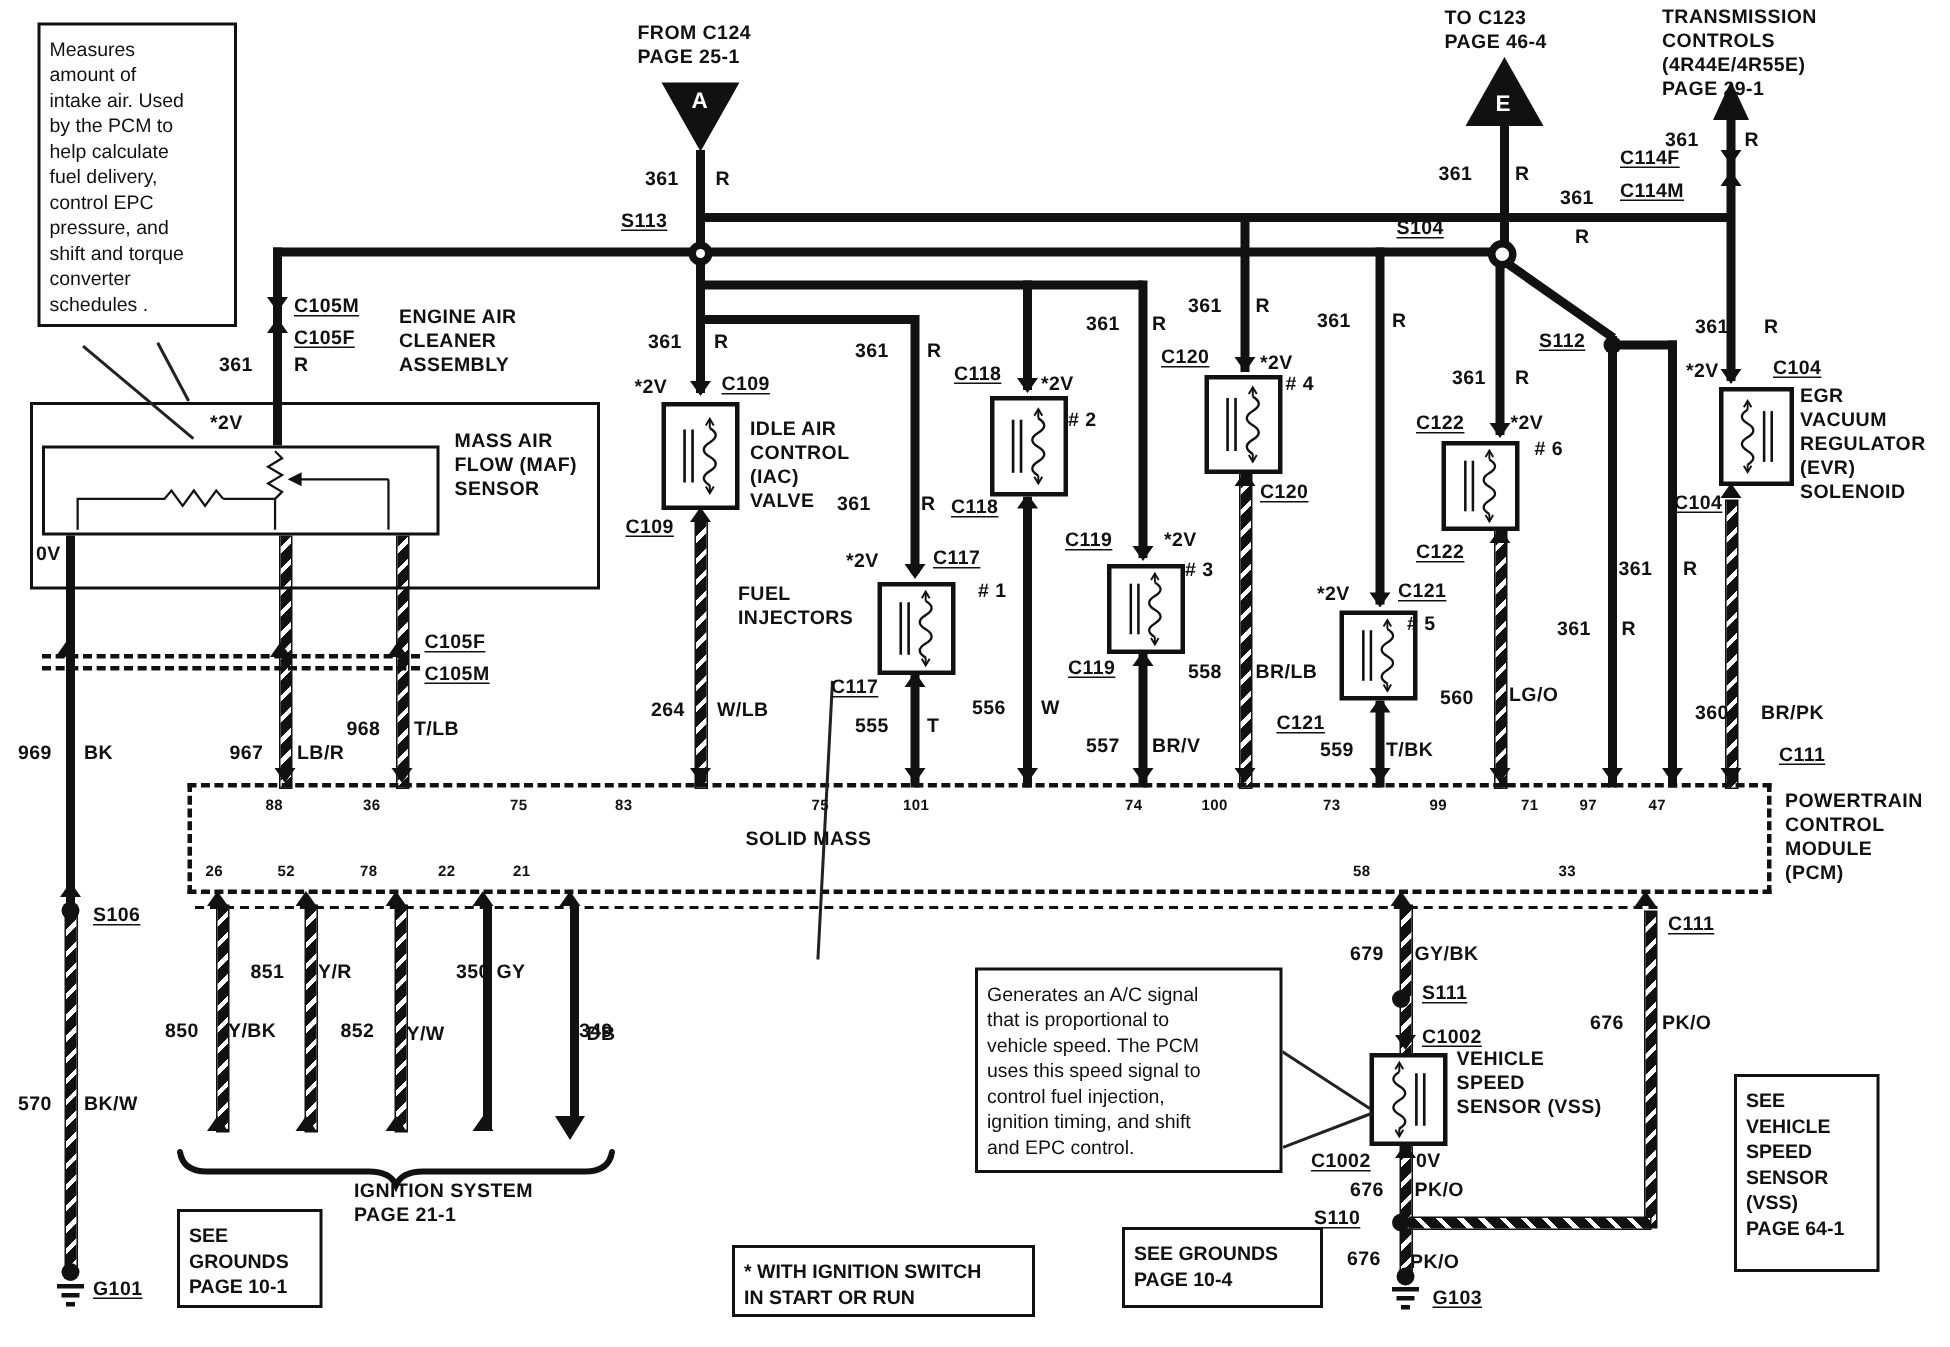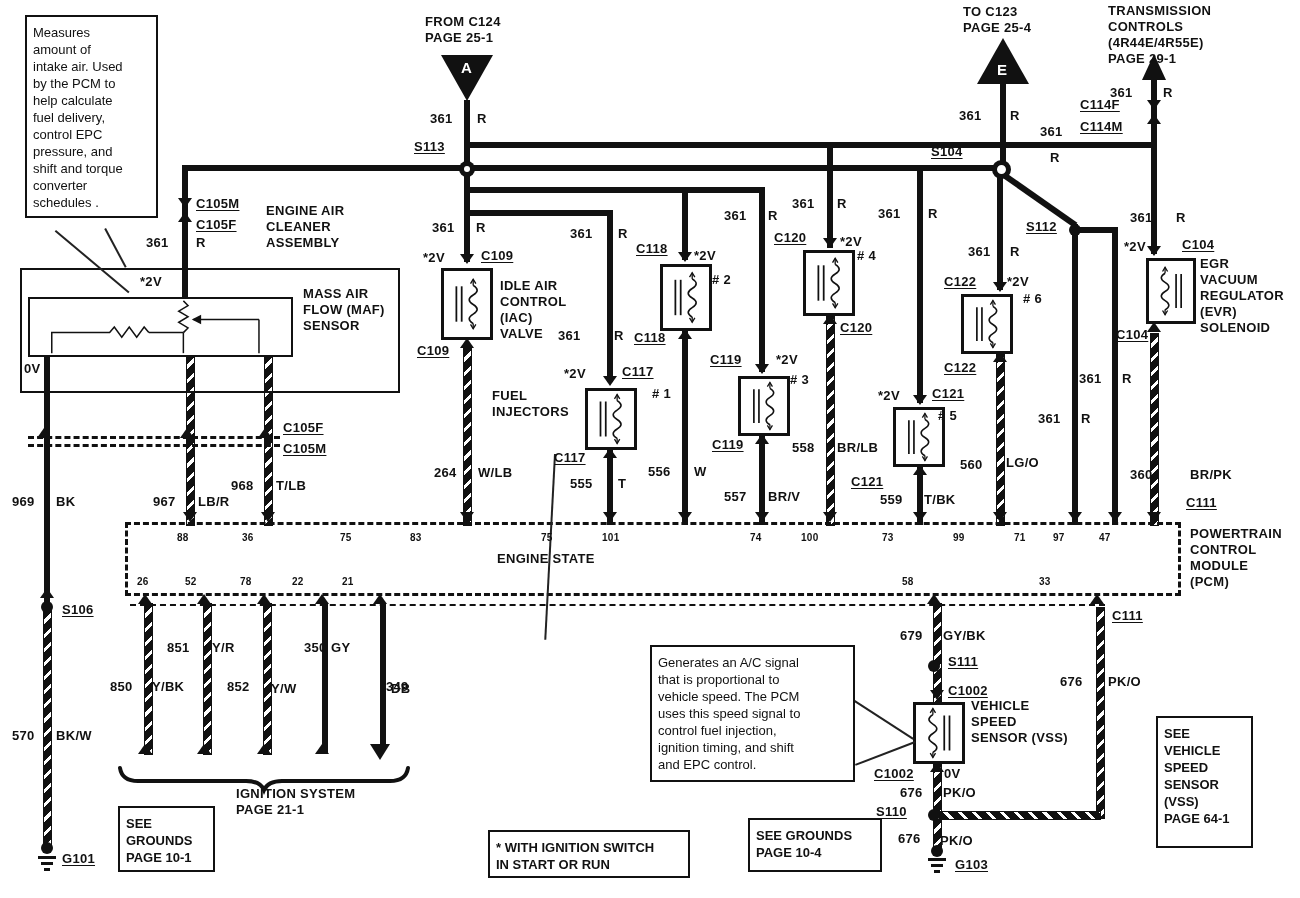--- a/index.html
+++ b/index.html
@@ -258,21 +258,21 @@
   <div class="ld" style="left:855px;top:700px;width:70px;transform:rotate(33deg)"></div>
   <div class="ld" style="left:855px;top:764px;width:64px;transform:rotate(-21deg)"></div>
 
   <svg style="left:116px;top:766px" width="296" height="28" viewBox="0 0 296 28">
     <path d="M4 2 q2 13 18 13 h108 q14 0 18 9 q4 -9 18 -9 h108 q16 0 18 -13" fill="none" stroke="#111" stroke-width="4" stroke-linecap="round"></path>
   </svg>
 
   <div class="blk" style="left:425px;top:14px">FROM C124
 PAGE 25-1</div>
   <div class="blk" style="left:963px;top:4px">TO C123
-PAGE 25-4</div>
+PAGE 46-4</div>
   <div class="blk" style="left:1108px;top:3px">TRANSMISSION
 CONTROLS
 (4R44E/4R55E)
 PAGE 29-1</div>
   <div class="blk" style="left:266px;top:203px">ENGINE AIR
 CLEANER
 ASSEMBLY</div>
   <div class="blk" style="left:303px;top:286px">MASS AIR
 FLOW (MAF)
 SENSOR</div>
@@ -280,21 +280,21 @@
 CONTROL
 (IAC)
 VALVE</div>
   <div class="blk" style="left:492px;top:388px">FUEL
 INJECTORS</div>
   <div class="blk" style="left:1200px;top:256px">EGR
 VACUUM
 REGULATOR
 (EVR)
 SOLENOID</div>
-  <div class="blk" style="left:497px;top:551px">ENGINE STATE</div>
+  <div class="blk" style="left:497px;top:551px">SOLID MASS</div>
   <div class="blk" style="left:1190px;top:526px">POWERTRAIN
 CONTROL
 MODULE
 (PCM)</div>
   <div class="blk" style="left:971px;top:698px">VEHICLE
 SPEED
 SENSOR  (VSS)</div>
   <div class="blk" style="left:236px;top:786px">IGNITION SYSTEM
 PAGE 21-1</div>
 
@@ -421,21 +421,21 @@
       <span class="lb" style="left: 1079px; top: 371px;">361</span>
       <span class="lb" style="left: 1122px; top: 371px;">R</span>
       <span class="lb" style="left: 1038px; top: 411px;">361</span>
       <span class="lb" style="left: 1081px; top: 411px;">R</span>
       <span class="lb" style="left: 1130px; top: 210px;">361</span>
       <span class="lb" style="left: 1176px; top: 210px;">R</span>
       <span class="lb" style="left: 1124px; top: 239px;">*2V</span>
       <span class="lb u" style="left: 1182px; top: 237px;">C104</span>
       <span class="lb u" style="left: 1116px; top: 327px;">C104</span>
       <span class="lb" style="left: 1130px; top: 467px;">360</span>
-      <span class="lb" style="left: 1174px; top: 467px; margin-left: 16px;">BR/PK</span>
+      <span class="lb" style="left: 1174px; top: 467px;">BR/PK</span>
       <span class="lb u" style="left: 1186px; top: 495px;">C111</span>
       <span class="lb" style="left: 167px; top: 640px;">851</span>
       <span class="lb" style="left: 212px; top: 640px;">Y/R</span>
       <span class="lb" style="left: 110px; top: 679px;">850</span>
       <span class="lb" style="left: 152px; top: 679px;">Y/BK</span>
       <span class="lb" style="left: 227px; top: 679px;">852</span>
       <span class="lb" style="left: 271px; top: 681px;">Y/W</span>
       <span class="lb" style="left: 287px; top: 640px; margin-left: 17px;">350</span>
       <span class="lb" style="left: 331px; top: 640px;">GY</span>
       <span class="lb" style="left: 346px; top: 679px; margin-left: 40px;">349</span>

